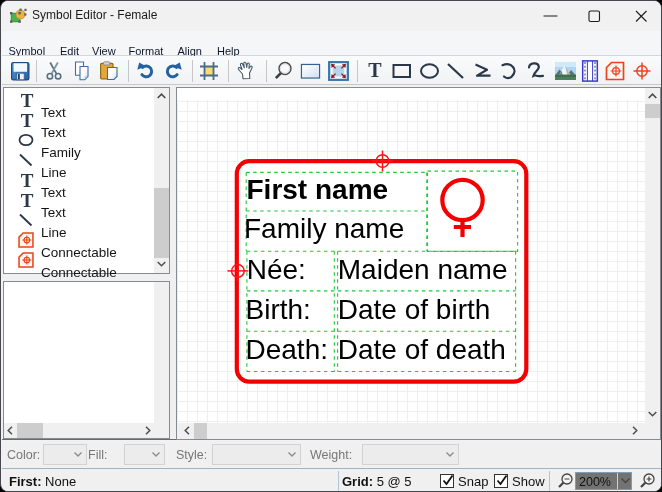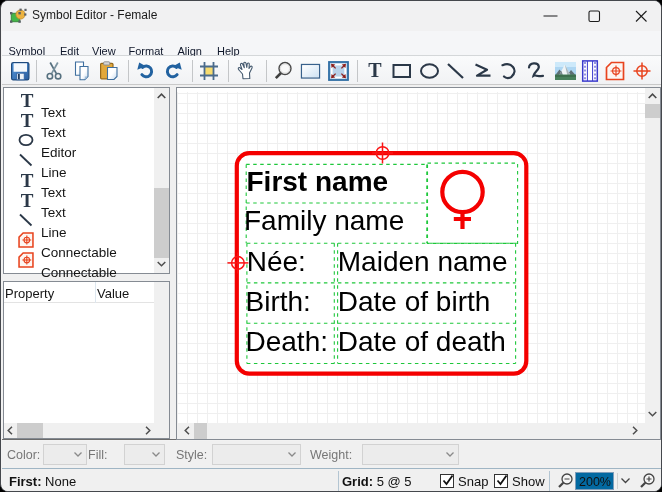--- a/index.html
+++ b/index.html
@@ -256,21 +256,21 @@
       <div class="listrow" style="top:22px">
           <svg class="abs" style="left:13.5px;top:2px" width="18" height="17" viewBox="0 0 18 17">
             <text x="9" y="15" text-anchor="middle" font-family="Liberation Serif" font-weight="bold" font-size="19" fill="#2b3848">T</text>
           </svg>
           <span class="lbl">Text</span>
         </div>
       <div class="listrow" style="top:42px">
           <svg class="abs" style="left:13.5px;top:2px" width="16" height="16" viewBox="0 0 16 16">
             <ellipse cx="8" cy="8" rx="6.5" ry="5.2" fill="none" stroke="#2b3848" stroke-width="1.8"></ellipse>
           </svg>
-          <span class="lbl">Editor</span>
+          <span class="lbl">Family</span>
         </div>
       <div class="listrow" style="top:62px">
           <svg class="abs" style="left:13.5px;top:2px" width="16" height="16" viewBox="0 0 16 16">
             <line x1="2" y1="2.5" x2="13.5" y2="13.5" stroke="#2b3848" stroke-width="1.8"></line>
           </svg>
           <span class="lbl">Line</span>
         </div>
       <div class="listrow" style="top:82px">
           <svg class="abs" style="left:13.5px;top:2px" width="18" height="17" viewBox="0 0 18 17">
             <text x="9" y="15" text-anchor="middle" font-family="Liberation Serif" font-weight="bold" font-size="19" fill="#2b3848">T</text>
@@ -317,40 +317,35 @@
             <path d="M0.7 6 L4.5 2.2 L8.3 6" stroke="#4a4a4a" stroke-width="1.6" fill="none"></path>
           </svg>
         <div class="sb-thumb" style="left:0;top:100px;width:15px;height:70px"></div>
         <svg class="chev" style="left:3px;bottom:5px" viewBox="0 0 9 9">
             <path d="M0.7 3 L4.5 6.8 L8.3 3" stroke="#505050" stroke-width="1.5" fill="none"></path>
           </svg>
       </div>
     </div>
 
     <div class="panel" style="left:1px;top:196px;width:167px;height:158px" id="proppanel">
-      <div class="abs" style="left:0;top:0;width:150px;height:21px;border-bottom:1px solid #e3e3e3">
-        <span class="abs" style="left:1px;top:4px;font-size:13px;color:#141414">Property</span>
-        <div class="abs" style="left:91px;top:0;width:1px;height:21px;background:#dde6ee"></div>
-        <span class="abs" style="left:93px;top:4px;font-size:13px;color:#141414">Value</span>
-      </div>
       <div class="abs" style="right:0;top:0;width:15px;height:156px;background:#f0f0f0"></div>
 
       <div class="sb" style="left:0;bottom:0;width:150px;height:15px">
         <svg class="chev" style="left:2px;top:3px" viewBox="0 0 9 9">
             <path d="M6 0.7 L2.2 4.5 L6 8.3" stroke="#505050" stroke-width="1.5" fill="none"></path>
           </svg>
         <div class="sb-thumb" style="left:13px;top:0;width:26px;height:15px"></div>
         <svg class="chev" style="right:2px;top:3px" viewBox="0 0 9 9">
             <path d="M3 0.7 L6.8 4.5 L3 8.3" stroke="#505050" stroke-width="1.5" fill="none"></path>
           </svg>
       </div>
     </div>
 
     <div class="panel" style="left:174px;top:2px;width:485px;height:352.5px" id="canvaspanel">
-      <div class="abs" style="left:0;top:4px;width:468px;height:335px;background-image:linear-gradient(to right,#efefef 1px,transparent 1px),linear-gradient(to bottom,#efefef 1px,transparent 1px);background-size:10px 10px;background-position:0px 1px">
+      <div class="abs" style="left:0;top:12px;width:468px;height:335px;background-image:linear-gradient(to right,#efefef 1px,transparent 1px),linear-gradient(to bottom,#efefef 1px,transparent 1px);background-size:10px 10px;background-position:0px 1px">
         <svg class="abs" style="left:0;top:0" width="468" height="335" viewBox="0 0 468 335">
           <rect x="59.8" y="61.2" width="289.5" height="220.4" rx="12.5" fill="#ffffff" stroke="#f40000" stroke-width="4.2"></rect>
           <g fill="none" stroke="#1ec73b" stroke-width="1.1" stroke-dasharray="3.5 3.5">
             <line x1="69.2" y1="72.4" x2="249.8" y2="72.4"></line>
             <line x1="69.2" y1="111" x2="249.8" y2="111"></line>
             <line x1="69.9" y1="151.3" x2="340.6" y2="151.3"></line>
             <line x1="69.9" y1="190.9" x2="338.6" y2="190.9"></line>
             <line x1="69.9" y1="231.3" x2="338.6" y2="231.3"></line>
             <line x1="69.9" y1="271.5" x2="338.6" y2="271.5"></line>
             <line x1="69.2" y1="72.4" x2="69.2" y2="151.3"></line>
@@ -452,21 +447,21 @@
           <path d="M2.5 6.5 L5.5 10 L11.5 1.5" stroke="#111" stroke-width="1.8" fill="none"></path>
         </svg>
       </div>
     <span class="abs" style="left:510px;top:5px">Show</span>
     <div class="ssep" style="left:547px"></div>
     <svg class="abs" style="left:555px;top:3px" width="17" height="17" viewBox="0 0 17 17">
       <circle cx="10" cy="7" r="5" fill="#f4f4f4" stroke="#444" stroke-width="1.3"></circle>
       <line x1="6.3" y1="10.7" x2="2" y2="15" stroke="#444" stroke-width="2.2"></line>
       <line x1="7.5" y1="7" x2="12.5" y2="7" stroke="#444" stroke-width="1.2"></line>
     </svg>
-    <div class="abs" style="left:573px;top:3px;width:39px;height:18px;background:#0369a1;border:1px solid #7f9db9">
+    <div class="abs" style="left:573px;top:3px;width:57px;height:18px;background:#737373;border:1px solid #7f9db9">
       <span class="abs" style="left:3px;top:1.5px;font-size:12.5px">200%</span>
       <div class="abs" style="left:41px;top:0;width:15px;height:16px;border-left:1px solid #d0d0d0">
         <svg class="abs" style="left:3px;top:5px" width="9" height="6" viewBox="0 0 9 6">
             <path d="M0.5 0.5 L4.5 4.5 L8.5 0.5" stroke="#444" stroke-width="1.3" fill="none"></path>
           </svg>
       </div>
     </div>
     <svg class="abs" style="left:637px;top:3px" width="17" height="17" viewBox="0 0 17 17">
       <circle cx="10" cy="7" r="5" fill="#f4f4f4" stroke="#444" stroke-width="1.3"></circle>
       <line x1="6.3" y1="10.7" x2="2" y2="15" stroke="#444" stroke-width="2.2"></line>

